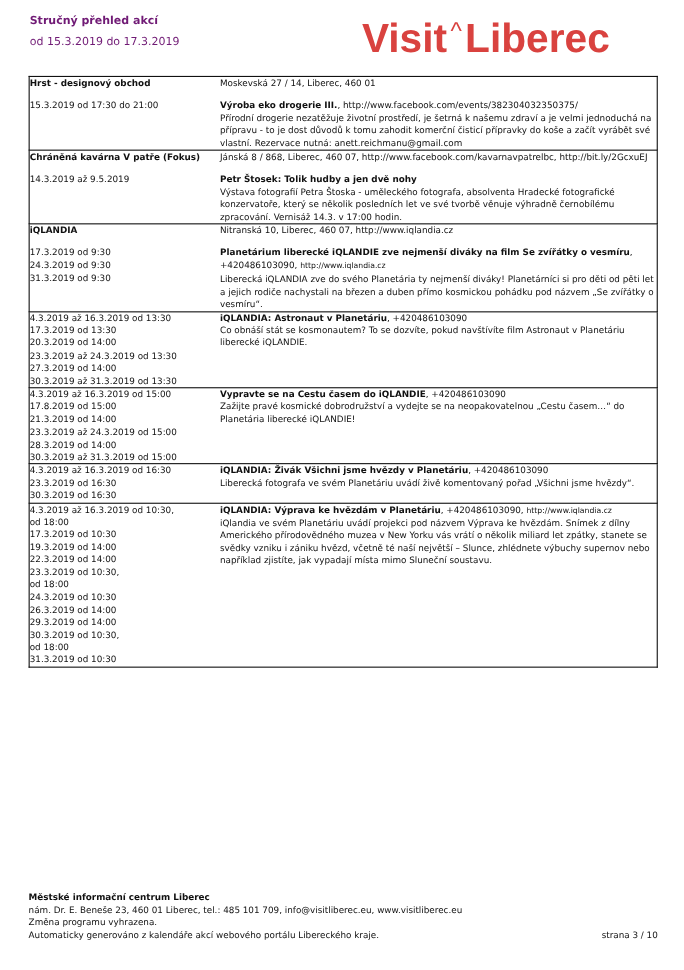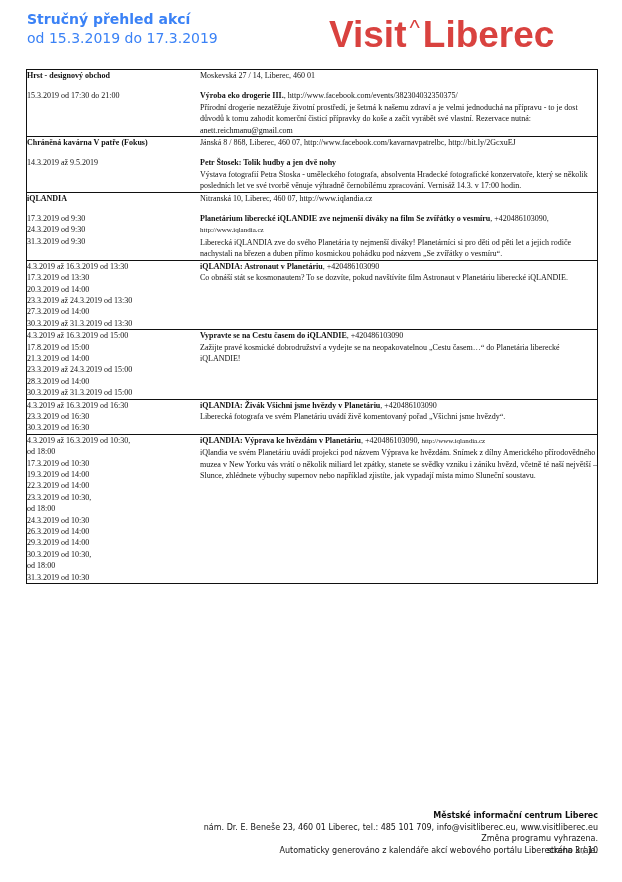--- a/index.html
+++ b/index.html
@@ -2,47 +2,47 @@
 <html><head>
 <meta charset="utf-8">
 <style>
   html, body { margin: 0; padding: 0; background: #ffffff; }
   body {
     width: 622px; height: 882px; position: relative; overflow: hidden;
     font-family: "DejaVu Sans", sans-serif; color: #111;
   }
   .hdr-title {
     position: absolute; left: 27px; top: 10px;
-    color: #3b82f6; font-size: 14px; line-height: 19px; font-weight: bold;
+    color: #701a75; font-size: 10px; line-height: 19px; font-weight: bold;
   }
   .hdr-title .line { display: block; }
   .hdr-title .dates { font-weight: normal; }
   .logo {
     position: absolute; left: 329px; top: 6px;
     color: #d9423f; font-family: "Liberation Sans", sans-serif; font-weight: bold;
     font-size: 37px; letter-spacing: 0px; line-height: 44px; white-space: nowrap;
   }
   .logo .caret { font-weight: normal; font-size: 22px; vertical-align: 12px; margin: 0 3px; }
   table.events {
     position: absolute; left: 26px; top: 69px; width: 572px;
     border-collapse: collapse; font-size: 8px; line-height: 11.4px;
   }
   table.events td { vertical-align: top; padding: 0; }
-  .event-block { border: 1.5px solid #111; font-family: Liberation Serif, serif; }
+  .event-block { border: 1.5px solid #111; }
   .event-block > td { padding: 4px 5px 6px 5px; }
   .col-left { width: 173px; }
   .venue-name { font-weight: bold; display: block; }
   .venue-addr { display: block; }
   .spacer { height: 9px; }
   .dates-list div { white-space: nowrap; }
   .ev-title { font-weight: bold; }
   .small-url { font-size: 7px; }
   .footer {
     position: absolute; left: 26px; top: 810px; width: 572px;
-    font-size: 8px; line-height: 11.6px; text-align: right;
+    font-size: 8px; line-height: 11.6px;
   }
   .footer .org { font-weight: bold; }
   .footer .page { position: absolute; right: 0; bottom: 0; margin-top: 10px; }
 </style>
 </head>
 <body>
 
 <div class="hdr-title">
   <span class="line">Stručný přehled akcí</span>
   <span class="line dates">od 15.3.2019 do 17.3.2019</span>

